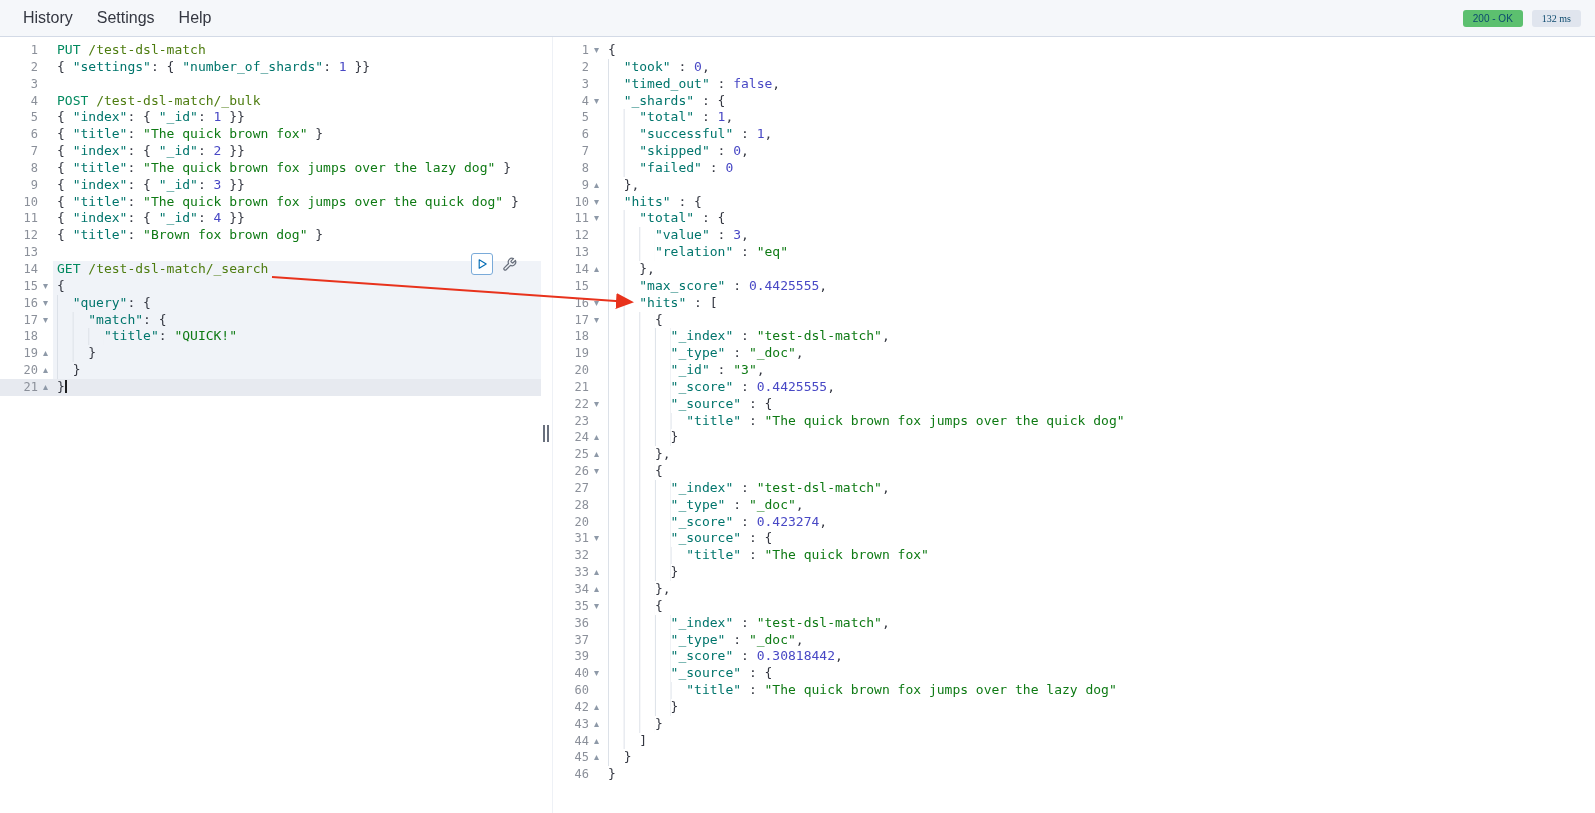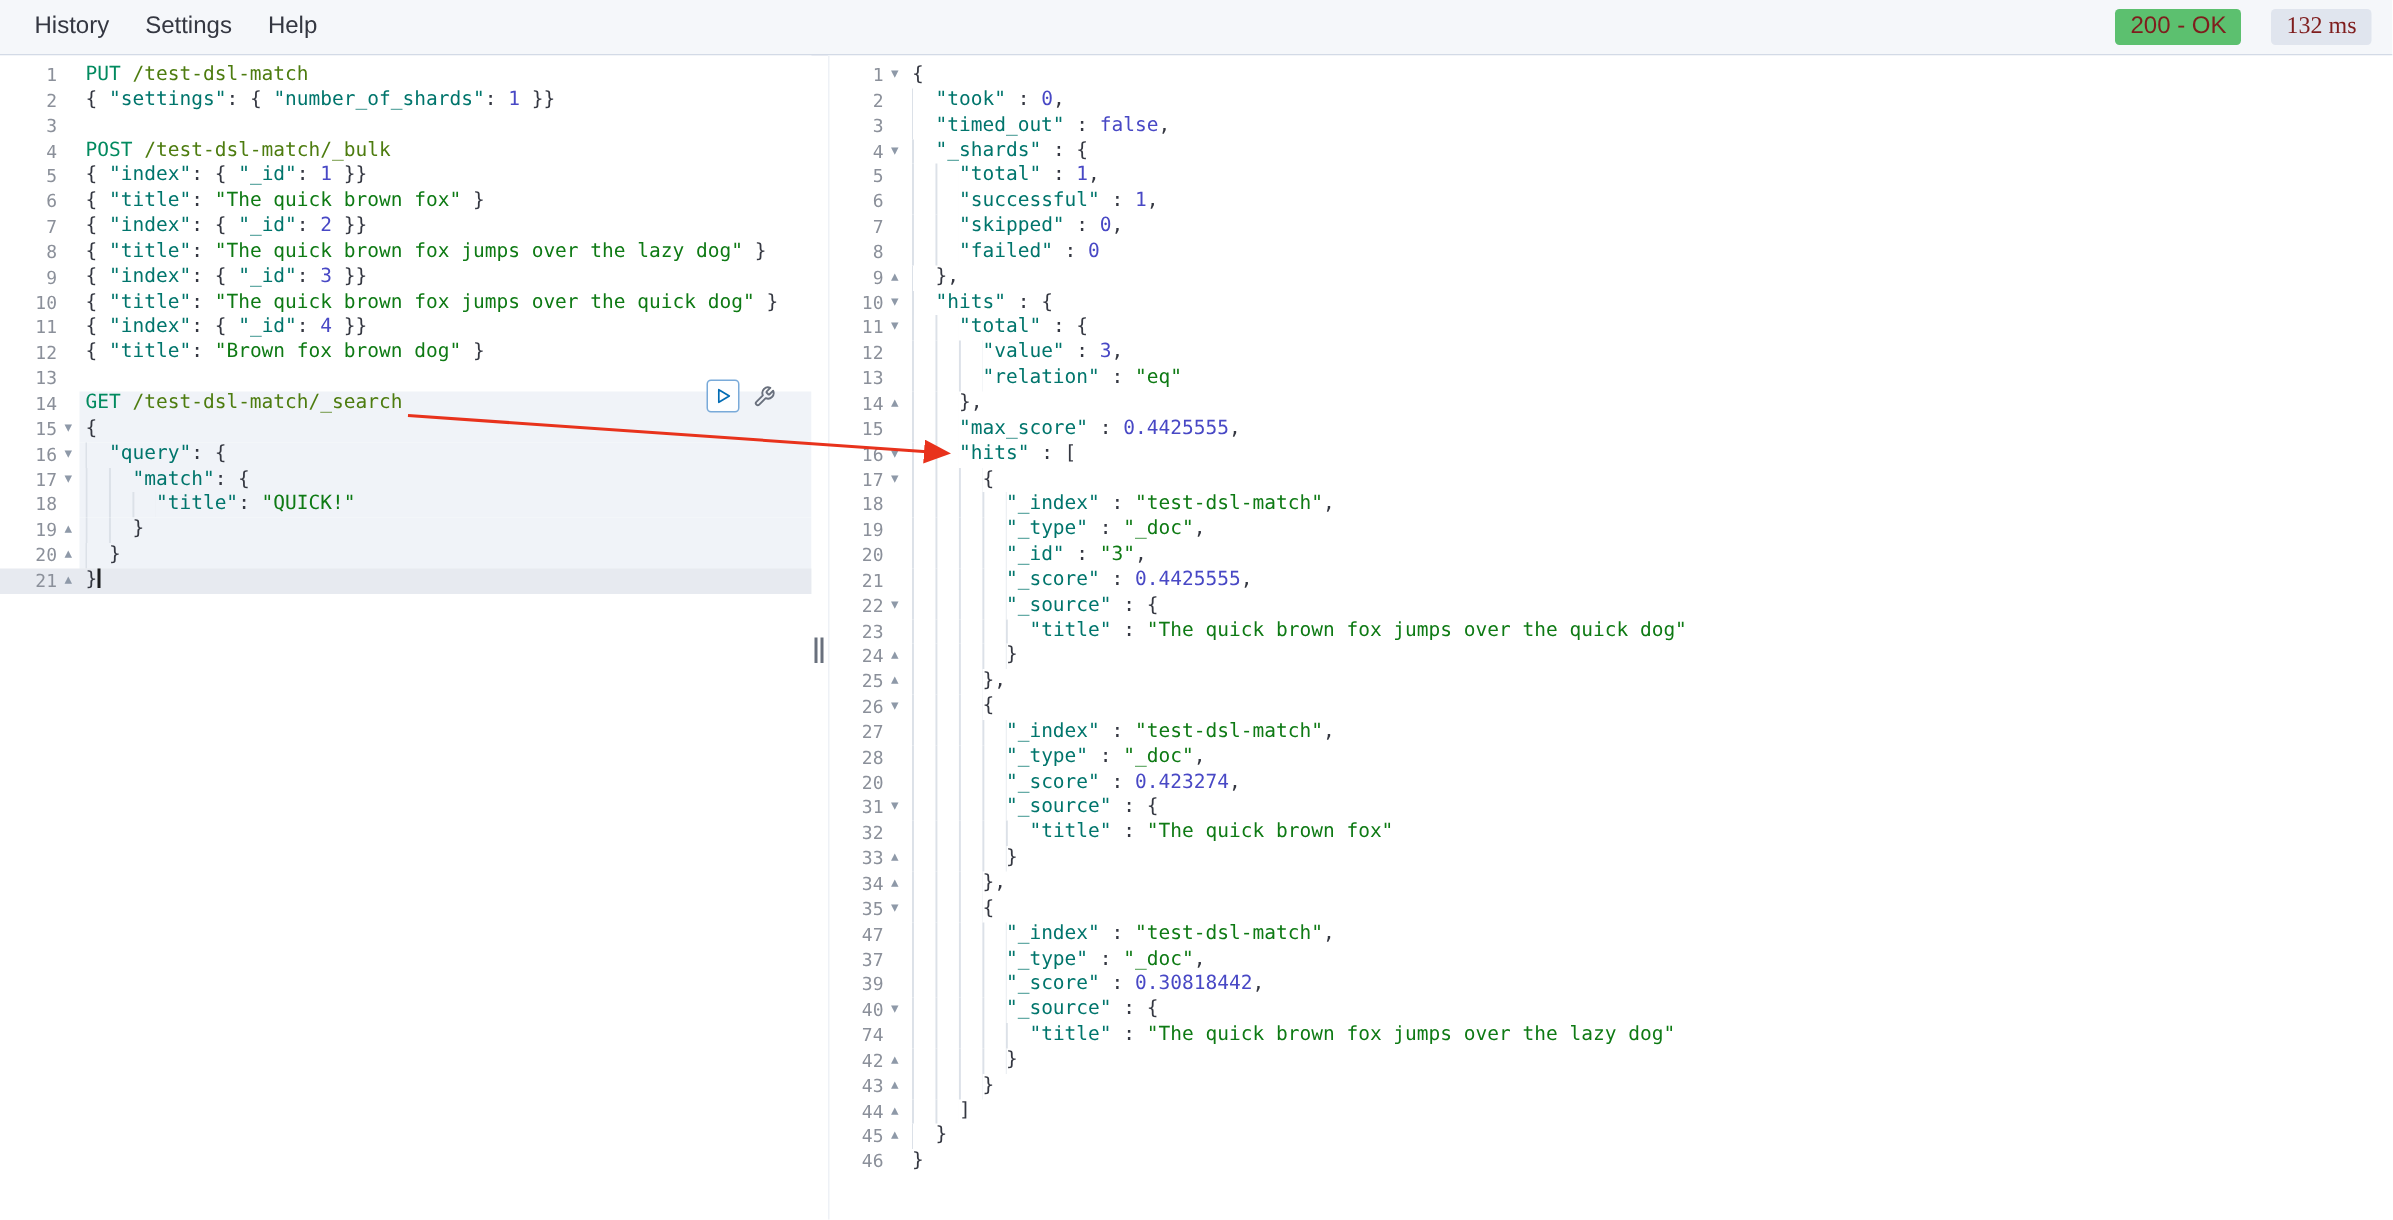--- a/index.html
+++ b/index.html
@@ -5,22 +5,22 @@
   * { box-sizing: border-box; }
   html,body { margin:0; padding:0; width:1595px; height:813px; overflow:hidden;
               background:#fff; font-family:"Liberation Sans", sans-serif; }
 
   
   .topbar { height:37px; background:#f5f7fa; border-bottom:1px solid #d3dae6;
             display:flex; align-items:center; padding:0 14px; }
   .menu { display:flex; gap:6px; }
   .menu-item { font-size:16px; color:#343741; padding:4px 9px; cursor:pointer; border-radius:4px; }
   .tb-spacer { flex:1; }
-  .badge { font-size:16px; color:#7f1d1d; padding:3px 10px; border-radius:3px;
-           margin-left:20px; white-space:nowrap; }
+  .badge { font-size:10px; color:#0c4a6e; padding:3px 10px; border-radius:3px;
+           margin-left:9px; white-space:nowrap; }
   .badge.status { background:#5cc06f; }
   .badge.time { background:#e0e5ee;font-family:Liberation Serif, serif; }
 
   
   .main { position:absolute; top:37px; left:0; right:0; bottom:0; display:flex; }
   .pane { overflow:hidden; padding-top:5px; position:relative; background:#fff; }
   .editor-pane { width:541px; }
   .divider { width:11px; position:relative; cursor:col-resize; }
   .drag-handle { position:absolute; top:388px; left:2px; width:6px; height:17px;
                  border-left:2px solid #69707d; border-right:2px solid #69707d; }
@@ -484,21 +484,21 @@
       </div>
       <div class="line">
         <span class="gut">
           <span class="num">35</span>
           <span class="fold">▾</span>
         </span>
         <span class="code"><span class="ind" style="width: 6ch;"></span><span class="tk-p">{</span></span>
       </div>
       <div class="line">
         <span class="gut">
-          <span class="num">47</span>
+          <span class="num">36</span>
           <span class="fold"></span>
         </span>
         <span class="code"><span class="ind" style="width: 8ch;"></span><span class="tk-k">"_index"</span><span class="tk-p"> : </span><span class="tk-s">"test-dsl-match"</span><span class="tk-p">,</span></span>
       </div>
       <div class="line">
         <span class="gut">
           <span class="num">37</span>
           <span class="fold"></span>
         </span>
         <span class="code"><span class="ind" style="width: 8ch;"></span><span class="tk-k">"_type"</span><span class="tk-p"> : </span><span class="tk-s">"_doc"</span><span class="tk-p">,</span></span>
@@ -512,21 +512,21 @@
       </div>
       <div class="line">
         <span class="gut">
           <span class="num">40</span>
           <span class="fold">▾</span>
         </span>
         <span class="code"><span class="ind" style="width: 8ch;"></span><span class="tk-k">"_source"</span><span class="tk-p"> : {</span></span>
       </div>
       <div class="line">
         <span class="gut">
-          <span class="num">74</span>
+          <span class="num">60</span>
           <span class="fold"></span>
         </span>
         <span class="code"><span class="ind" style="width: 10ch;"></span><span class="tk-k">"title"</span><span class="tk-p"> : </span><span class="tk-s">"The quick brown fox jumps over the lazy dog"</span></span>
       </div>
       <div class="line">
         <span class="gut">
           <span class="num">42</span>
           <span class="fold">▴</span>
         </span>
         <span class="code"><span class="ind" style="width: 8ch;"></span><span class="tk-p">}</span></span>

